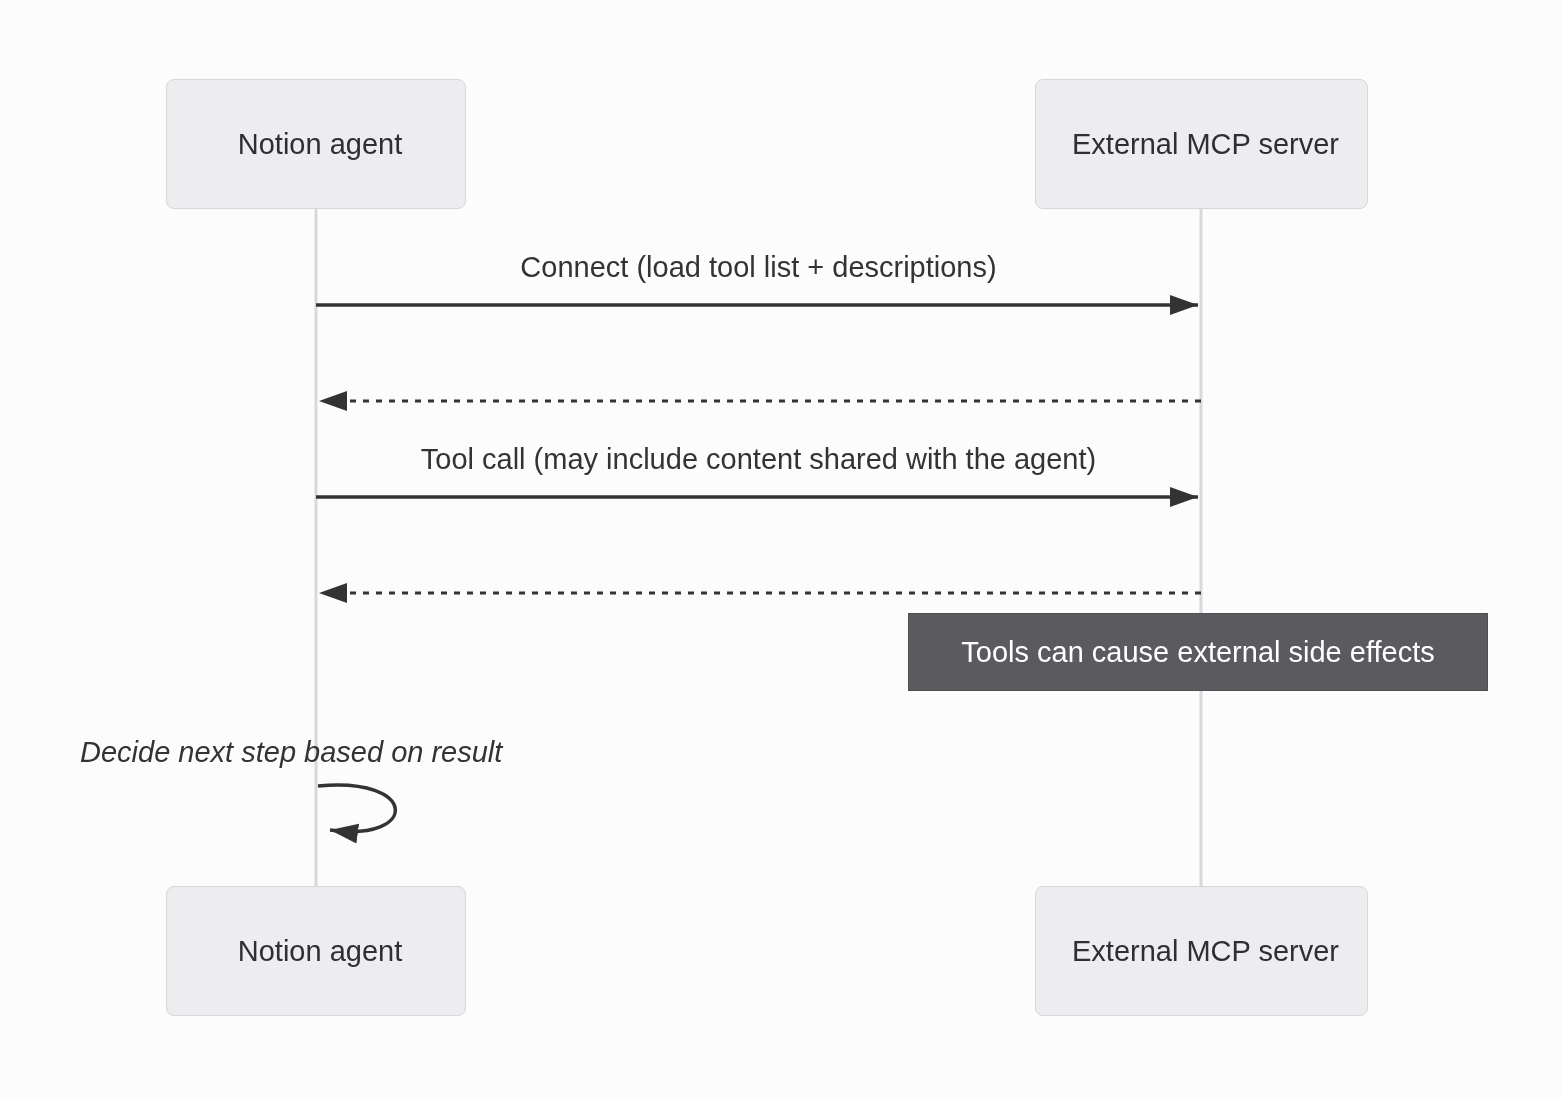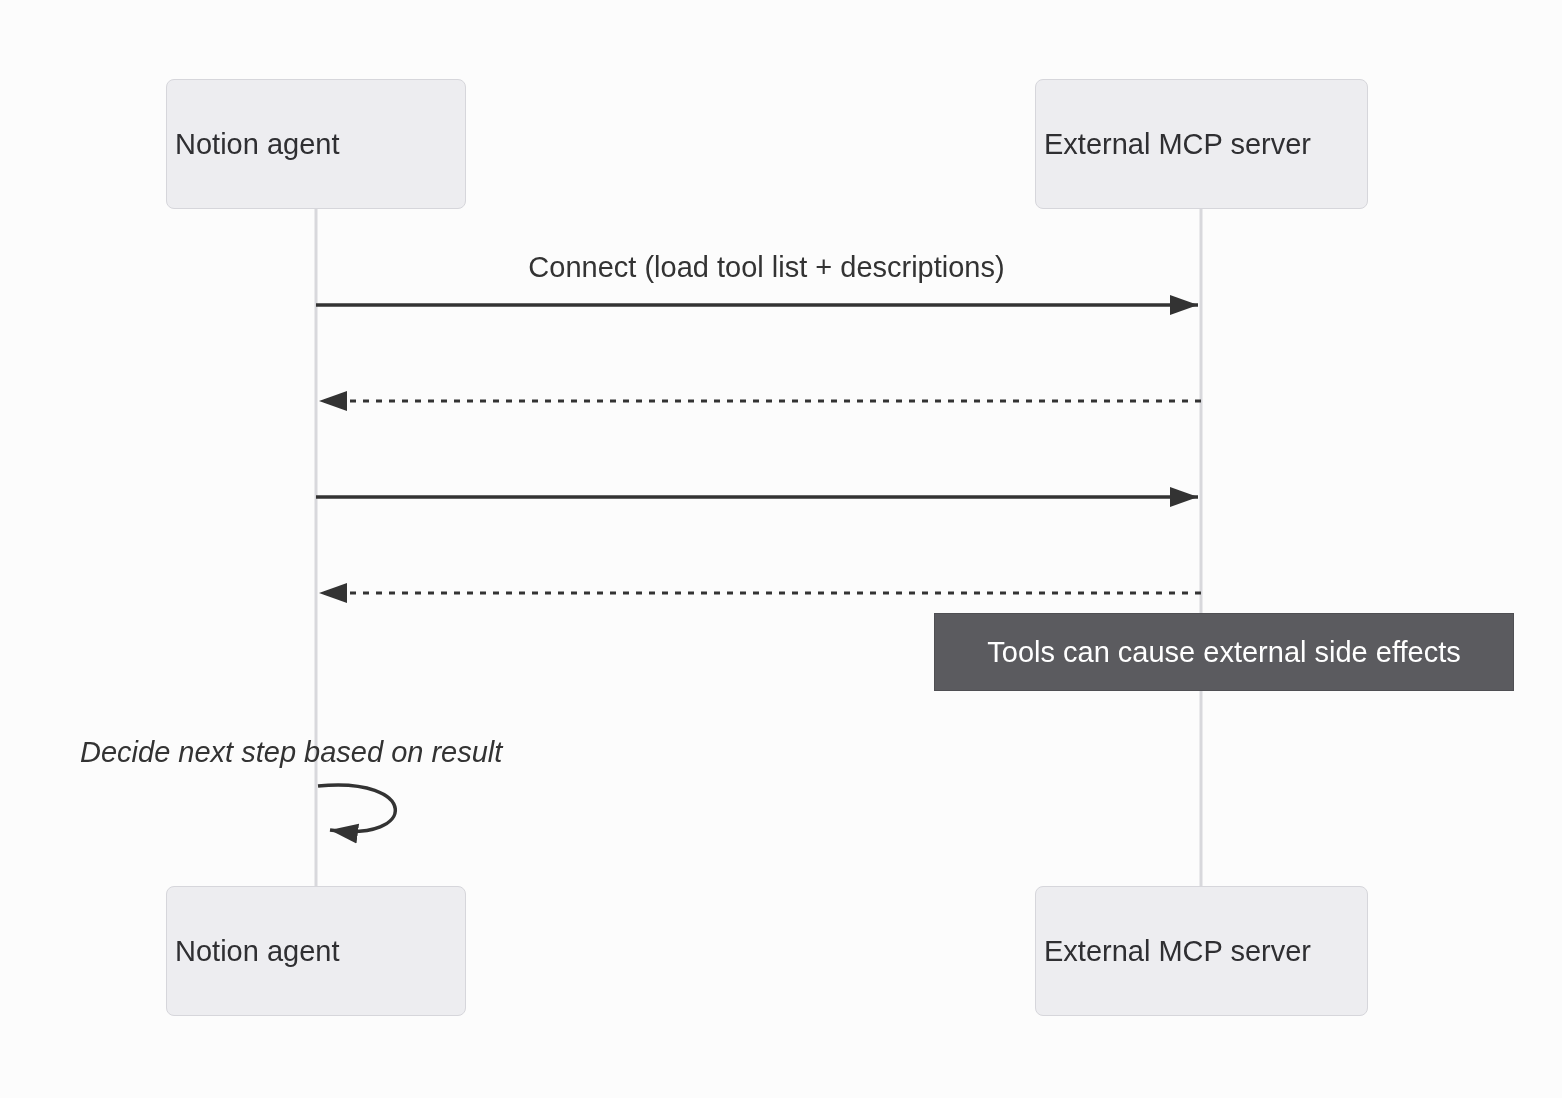--- a/index.html
+++ b/index.html
@@ -17,20 +17,21 @@
   }
   .diagram svg.wires {
     position: absolute;
     left: 0; top: 0;
     width: 1562px; height: 1098px;
   }
   .actor {
     position: absolute;
     display: flex;
     align-items: center;
+    justify-content: center;
     background: #ededf0;
     border: 1px solid #d6d6db;
     border-radius: 8px;
     box-sizing: border-box;
     color: #2f2f32;
     font-size: 29px;
     line-height: 1;
     white-space: nowrap;
     padding-left: 8px;
   }
@@ -42,38 +43,38 @@
   .msg-label {
     position: absolute;
     left: 316px;
     width: 885px;
     text-align: center;
     color: #333333;
     font-size: 29px;
     line-height: 34px;
     white-space: nowrap;
   }
-  .msg-1 { top: 250px; margin-left: 8px; }
+  .msg-1 { top: 250px; }
   .msg-2 { top: 346px; }
   .msg-3 { top: 442px; }
   .msg-4 { top: 538px; }
 
   .self-label {
     position: absolute;
     left: 80px;
     top: 735px;
     color: #333333;
     font-size: 29px;
     line-height: 34px;
     white-space: nowrap;
     font-style: italic;
   }
   .note {
     position: absolute;
-    left: 934px;
+    left: 908px;
     top: 613px;
     width: 580px;
     height: 78px;
     box-sizing: border-box;
     display: flex;
     align-items: center;
     justify-content: center;
     background: #5b5b5f;
     border: 1px solid #4f4f53;
     color: #ffffff;
@@ -114,20 +115,21 @@
     <span>External MCP server</span>
   </div>
   <div class="actor actor-bottom-left">
     <span>Notion agent</span>
   </div>
   <div class="actor actor-bottom-right">
     <span>External MCP server</span>
   </div>
 
   <div class="msg-label msg-1">Connect (load tool list + descriptions)</div>
+  <div class="msg-label msg-3">Tool call (may include content shared with the agent)</div>
 
   <div class="self-label">Decide next step based on result</div>
 
   <div class="note">
     <span>Tools can cause external side effects</span>
   </div>
 
 </div>
 
 </body></html>

